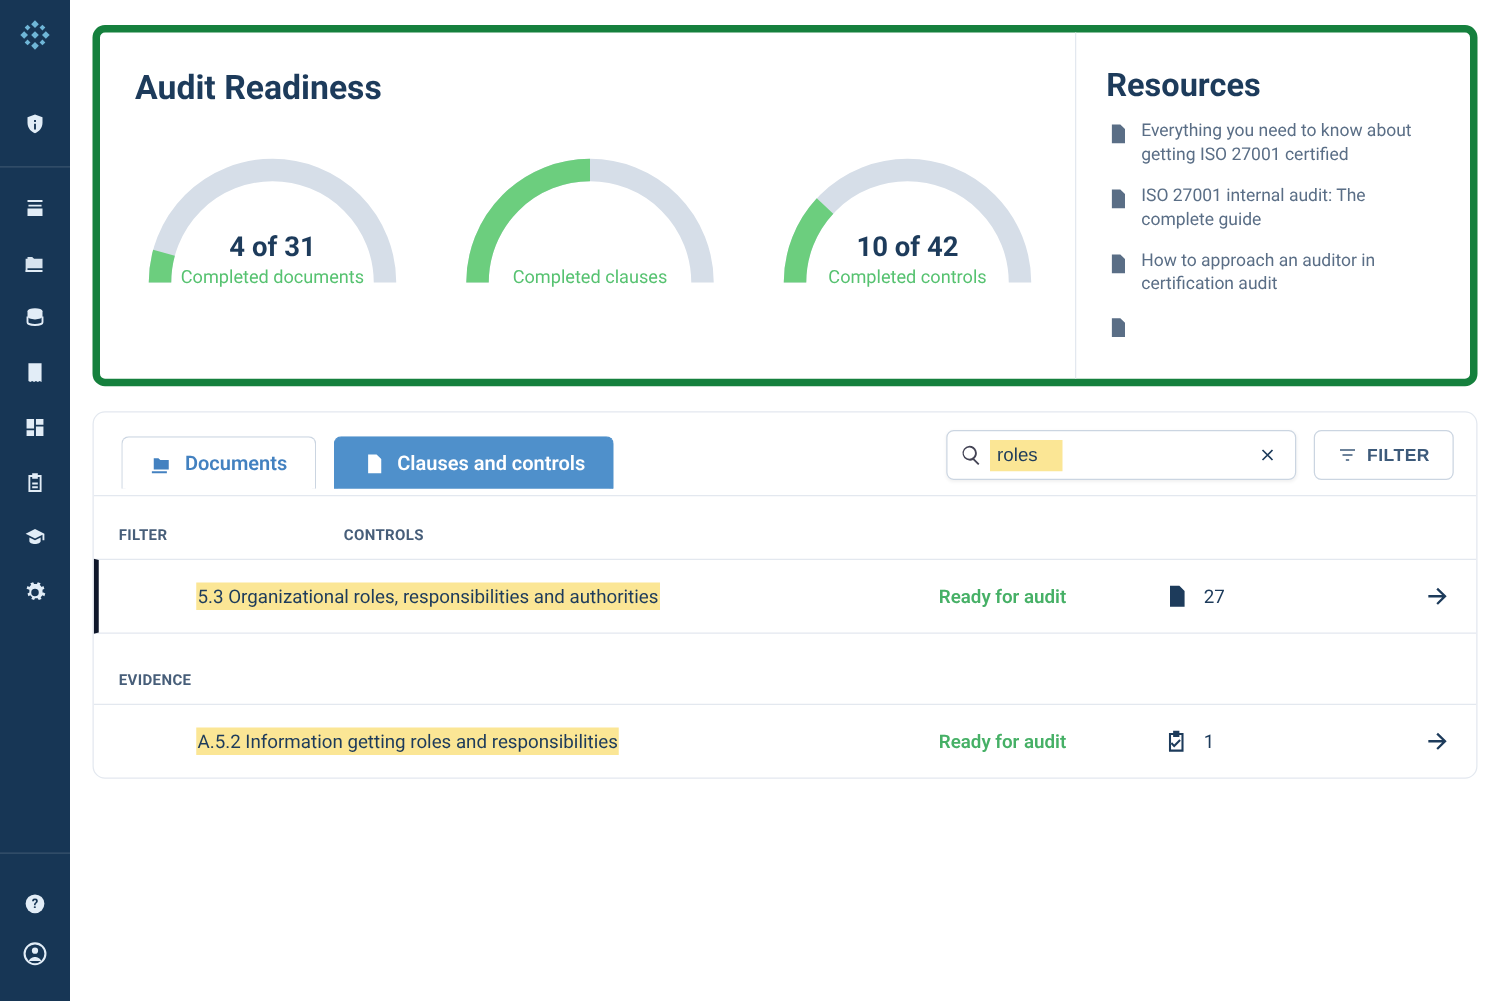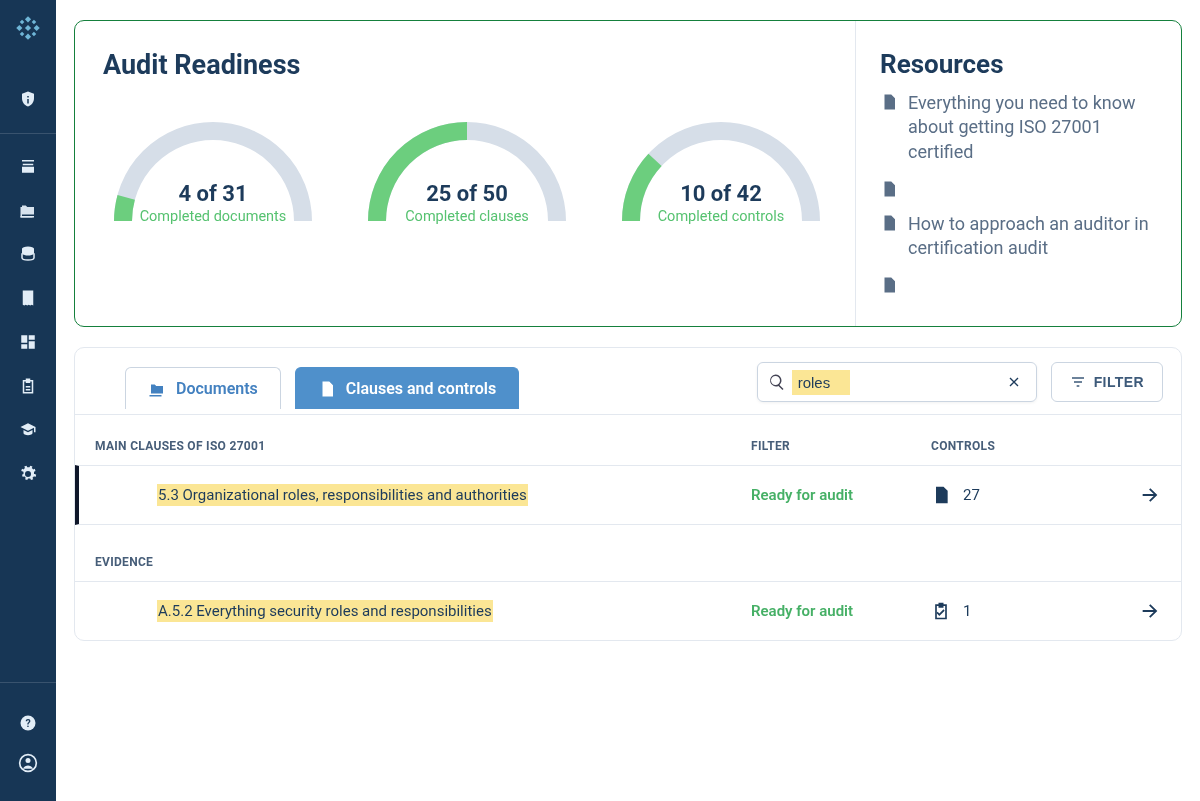--- a/index.html
+++ b/index.html
@@ -12,44 +12,44 @@
   .sidebar-group { display: flex; flex-direction: column; align-items: center; gap: 0; width: 100%; }
   .sidebar-item { width: 56px; height: 44px; display: flex; align-items: center; justify-content: center; cursor: pointer; }
   .sidebar-item.shield-row { height: 70px; border-bottom: 1px solid rgba(255,255,255,0.15); margin-bottom: 10px;}
   .sidebar-item svg { fill: #e2edf7; }
   .sidebar-footer { margin-top: auto; width:100%; display:flex; flex-direction:column; align-items:center; padding-bottom: 18px; border-top:1px solid rgba(255,255,255,0.15); padding-top:20px;}
   .sidebar-footer .sidebar-item { height: 40px; }
 
   
   .main { flex: 1; padding: 20px 18px 0 18px; overflow: auto; }
 
-  .card { border: 1px solid #15803d; border-radius: 10px; }
+  .card { border: 6px solid #15803d; border-radius: 10px; }
   .top-card { display: flex; margin-bottom: 20px; }
   .readiness-panel { flex: 1; padding: 28px 24px 8px 28px; }
   .readiness-panel h2 { font-size: 27px; font-weight: 700; color: #1d3b5b; margin-bottom: 20px;}
   .gauges { display: flex; gap: 34px; }
   .gauge-block { flex: 1; display: flex; flex-direction: column; align-items: center; position: relative;}
   .gauge-wrap { position: relative; width: 220px; height: 130px; overflow: hidden; display:flex; align-items:flex-end; justify-content:center;}
   .gauge-svg { position: absolute; left: 0; top: 0; width: 220px; height: 220px;}
   .gauge-text { position: absolute; bottom: 6px; width:100%; text-align:center;}
   .gauge-count { font-size: 22px; font-weight: 700; color: #1d3b5b; }
   .gauge-label { font-size: 14.5px; color: #56c270; margin-top: 2px; }
 
   .resources-panel { width: 380px; border-left: 1px solid #e3e8ef; padding: 28px 24px 18px 24px; }
   .resources-panel h2 { font-size: 26px; font-weight: 700; color: #1d3b5b; margin-bottom: 12px; }
   .res-item { display: flex; gap: 10px; margin-bottom: 14px; cursor: pointer; }
   .res-item .ricon { flex-shrink:0; width:18px; height:18px; margin-top:2px; }
   .res-item .ricon svg { fill: #5a6e86; }
-  .res-item span { font-size: 18px; color: #5a6e86; line-height: 1.35; }
+  .res-item span { font-size: 14px; color: #5a6e86; line-height: 1.35; }
 
   .table-card { border: 1px solid #e3e8ef; border-radius: 10px; overflow:hidden; }
   .toolbar { display: flex; align-items: center; padding: 14px 18px 0 22px; gap: 14px; border-bottom:1px solid #e3e8ef;}
   .tabs { display: flex; gap: 14px; }
   .tab { display: flex; align-items: center; gap: 10px; padding: 11px 22px; border-radius: 6px 6px 0 0; font-size: 16px; font-weight: 600; cursor: pointer;}
-  .tab.inactive { border: 1px solid #cbd5e1; border-bottom: none; color: #4381c0; background:#fff;margin-left:28px; }
+  .tab.inactive { border: 1px solid #cbd5e1; border-bottom: none; color: #4381c0; background:#fff; }
   .tab.active { background: #4f90cb; color: #fff; border:1px solid #4f90cb; border-bottom:none;}
   .tab svg { fill: currentColor; }
   .spacer { flex: 1; }
   .search-box { display: flex; align-items: center; border: 1px solid #cbd5e1; border-radius: 6px; height: 40px; width: 280px; padding: 0 10px; box-shadow: 0 1px 3px rgba(0,0,0,0.06); margin-bottom:12px;}
   .search-box svg { fill: #445; }
   .search-box input { border: none; outline: none; font-size: 15px; padding: 4px 6px; flex: 1; color:#1d3b5b; font-weight:500; }
   .search-highlight { background: #fbe695; padding: 2px 3px; }
   .clear-btn { cursor: pointer; padding:4px; display:flex;}
   .filter-btn { display: flex; align-items: center; gap: 8px; border: 1px solid #cbd5e1; border-radius: 6px; height: 40px; padding: 0 18px; font-size: 14px; font-weight: 600; color: #3d5a7a; letter-spacing: 0.4px; margin-bottom:12px; cursor:pointer; background:#fff;text-align:right;}
   .filter-btn svg { fill: #3d5a7a; }
@@ -175,21 +175,20 @@
               </div>
             </div>
           </div>
           <div class="gauge-block">
             <div class="gauge-wrap">
               <svg class="gauge-svg" viewBox="0 0 220 220">
                 <path d="M 20 120 A 90 90 0 0 1 200 120" fill="none" stroke="#d6dee8" stroke-width="18"></path>
                 <path id="arc1" fill="none" stroke="#6cce7e" stroke-width="18" d="M 20 120.00000000000001 A 90 90 0 0 1 109.99999999999999 30"></path>
               </svg>
               <div class="gauge-text">
-                <div class="gauge-count">25 of 50</div>
                 <div class="gauge-label">Completed clauses</div>
               </div>
             </div>
           </div>
           <div class="gauge-block">
             <div class="gauge-wrap">
               <svg class="gauge-svg" viewBox="0 0 220 220">
                 <path d="M 20 120 A 90 90 0 0 1 200 120" fill="none" stroke="#d6dee8" stroke-width="18"></path>
                 <path id="arc2" fill="none" stroke="#6cce7e" stroke-width="18" d="M 20 120.00000000000001 A 90 90 0 0 1 44.00701883996959 58.804195914982266"></path>
               </svg>
@@ -206,20 +205,21 @@
         <div class="res-item">
           <span class="ricon"><svg width="18" height="18" viewBox="0 0 24 24">
                 <path d="M6 2h9l5 5v15H6V2zm2 6h8v2H8V8zm0 4h8v2H8v-2zm0 4h6v2H8v-2z"></path>
               </svg></span>
           <span>Everything you need to know about getting ISO 27001 certified</span>
         </div>
         <div class="res-item">
           <span class="ricon"><svg width="18" height="18" viewBox="0 0 24 24">
                 <path d="M6 2h9l5 5v15H6V2zm2 6h8v2H8V8zm0 4h8v2H8v-2zm0 4h6v2H8v-2z"></path>
               </svg></span>
+          <span>ISO 27001 internal audit: The complete guide</span>
         </div>
         <div class="res-item">
           <span class="ricon"><svg width="18" height="18" viewBox="0 0 24 24">
                 <path d="M6 2h9l5 5v15H6V2zm2 6h8v2H8V8zm0 4h8v2H8v-2zm0 4h6v2H8v-2z"></path>
               </svg></span>
           <span>How to approach an auditor in certification audit</span>
         </div>
         <div class="res-item">
           <span class="ricon"><svg width="18" height="18" viewBox="0 0 24 24">
                 <path d="M6 2h9l5 5v15H6V2zm2 6h8v2H8V8zm0 4h8v2H8v-2zm0 4h6v2H8v-2z"></path>
@@ -260,21 +260,20 @@
         </div>
         <button class="filter-btn">
           <svg width="16" height="16" viewBox="0 0 24 24">
               <path d="M3 5h18v2H3V5zm3 6h12v2H6v-2zm4 6h4v2h-4v-2z"></path>
             </svg>
           <span>FILTER</span>
         </button>
       </div>
 
       <div class="section-header">
-        <div class="col-name">MAIN CLAUSES OF ISO 27001</div>
         <div class="col-status">FILTER</div>
         <div class="col-evidence">CONTROLS</div>
       </div>
       <div class="row highlighted">
         <div class="name"><span class="hl">5.3 Organizational roles, responsibilities and authorities</span></div>
         <div class="status">Ready for audit</div>
         <div class="evidence">
           <svg width="20" height="20" viewBox="0 0 24 24">
               <path d="M6 2h9l5 5v15H6V2zm2 8h8v2H8v-2zm0 4h8v2H8v-2z"></path>
             </svg>
@@ -286,21 +285,21 @@
             </svg>
           </div>
       </div>
 
       <div class="section-header" style="padding-top:30px;">
         <div class="col-name">EVIDENCE</div>
         <div class="col-status"></div>
         <div class="col-evidence"></div>
       </div>
       <div class="row" style="border-bottom:none;">
-        <div class="name"><span class="hl">A.5.2 Everything security roles and responsibilities</span></div>
+        <div class="name"><span class="hl">A.5.2 Information getting roles and responsibilities</span></div>
         <div class="status">Ready for audit</div>
         <div class="evidence">
           <svg width="20" height="20" viewBox="0 0 24 24">
               <path d="M9 2h6v2h4v18H5V4h4V2zm0 4H7v14h10V6h-2v2H9V6zm6 4l-5 5-2-2-1.4 1.4L10 18l6.4-6.4L15 10z"></path>
             </svg>
           <span>1</span>
         </div>
         <div class="arrow">
             <svg width="22" height="22" viewBox="0 0 24 24">
               <path d="M4 11h12l-5-5 1.4-1.4L20 12l-7.6 7.4L11 18l5-5H4z"></path>

